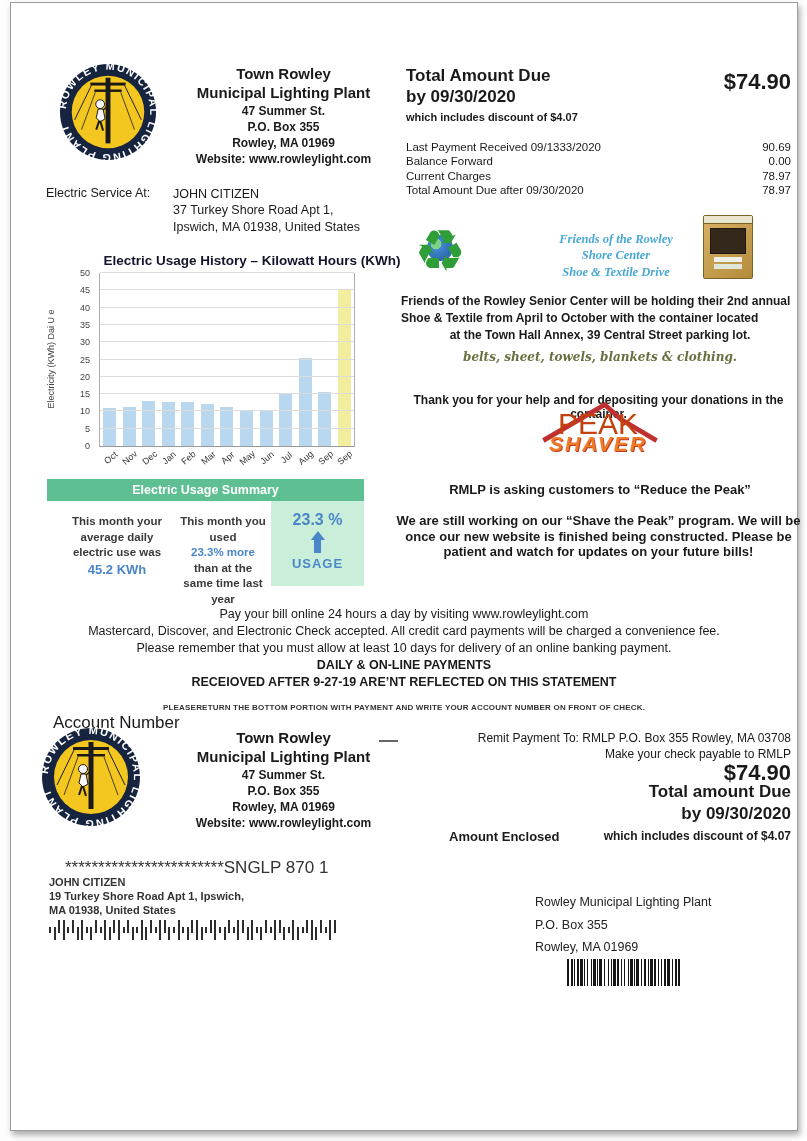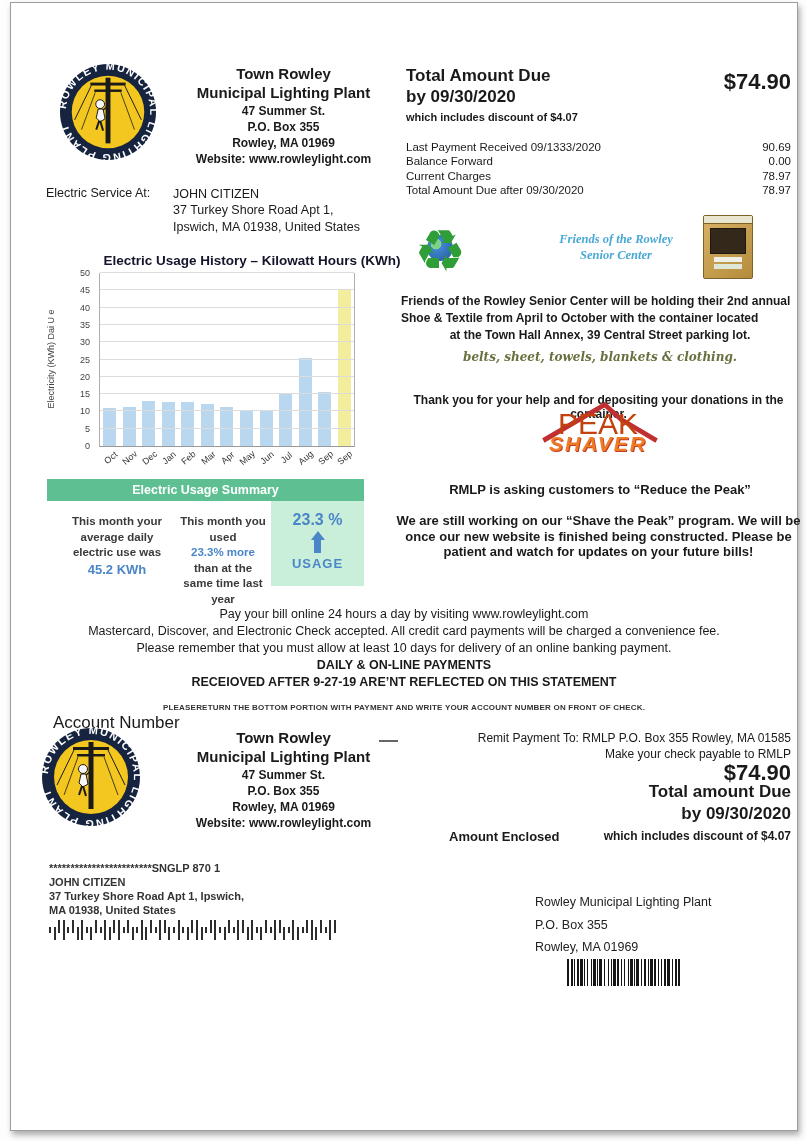--- a/index.html
+++ b/index.html
@@ -90,21 +90,21 @@
 
   
   .acct-label{font-size:17px;}
   .remit-block{font-size:12px;line-height:15.5px;}
   .remit-amt{font-size:22px;font-weight:bold;margin-top:3px;}
   .remit-total{font-size:17px;font-weight:bold;line-height:1.35;}
   .amt-enclosed{font-size:13px;font-weight:bold;}
   .remit-disc{font-size:12px;font-weight:bold;}
   .payee{font-size:12.5px;line-height:1.8;color:#222;}
   .mailing{font-size:11px;font-weight:600;color:#333;line-height:14px;}
-  .masked{font-size:11px;font-weight:bold;}
+  .masked{font-size:17px;font-weight:normal;margin-left:16px;}
   .dash-mark{width:19px;height:2px;background:#666;}
 
   
   .imb{height:20px;display:flex;align-items:flex-start;}
   .imb i{display:inline-block;width:2px;margin-right:2.6px;background:#2d2d2d;}
   .imb .f{height:20px;margin-top:0;}
   .imb .a{height:13px;margin-top:0;}
   .imb .d{height:13px;margin-top:7px;}
   .imb .t{height:6px;margin-top:7px;}
   .c39{height:27px;display:flex;align-items:stretch;}
@@ -295,21 +295,22 @@
       </div>
     </div>
   </div>
 
   <div class="abs recycle" style="left:398px;top:216px;width:62px;height:64px;">
     <div class="earth"></div>
     <div class="recycle-glyph">♻</div>
   </div>
   <div class="abs drive-title ctr" style="left:470px;top:228px;width:270px;font-family:Liberation Serif, serif;">
     <div>Friends of the Rowley</div>
-    <div>Senior Center</div>
+    <div>Shore Center</div>
+    <div>Shoe &amp; Textile Drive</div>
   </div>
   <div class="abs bin" style="left:692px;top:212px;width:48px;height:62px;">
     <div class="bin-top"></div>
     <div class="bin-slot"></div>
     <div class="bin-label"></div>
     <div class="bin-label2"></div>
   </div>
 
   <div class="abs drive-body" style="left:390px;top:290px;width:398px;">
     <div>Friends of the Rowley Senior Center will be holding their 2nd annual</div>
@@ -382,35 +383,35 @@
     <div class="org-name">Municipal Lighting Plant</div>
     <div class="org-addr">47 Summer St.</div>
     <div class="org-addr">P.O. Box 355</div>
     <div class="org-addr">Rowley, MA 01969</div>
     <div class="org-addr">Website: www.rowleylight.com</div>
   </div>
 
   <div class="abs dash-mark" style="left:368px;top:737px;"></div>
 
   <div class="abs remit-block rt" style="left:385px;top:728px;width:395px;">
-    <div>Remit Payment To: RMLP P.O. Box 355 Rowley, MA 01585</div>
+    <div>Remit Payment To: RMLP P.O. Box 355 Rowley, MA 03708</div>
     <div>Make your check payable to RMLP</div>
     <div class="remit-amt">$74.90</div>
     <div class="remit-total">Total amount Due</div>
     <div class="remit-total">by 09/30/2020</div>
     <div style="position:relative;margin-top:3px;">
       <span class="amt-enclosed abs" style="left:53px;top:0;">Amount Enclosed</span>
       <span class="remit-disc">which includes discount of $4.07</span>
     </div>
   </div>
 
   <div class="abs mailing" style="left:38px;top:858px;">
     <div class="masked">************************SNGLP 870 1</div>
     <div>JOHN CITIZEN</div>
-    <div>37 Turkey Shore Road Apt 1, Ipswich,</div>
+    <div>19 Turkey Shore Road Apt 1, Ipswich,</div>
     <div>MA 01938, United States</div>
     <div class="imb" style="margin-top:3px;">
         <i class="t"></i>
         <i class="d"></i>
         <i class="a"></i>
         <i class="f"></i>
         <i class="t"></i>
         <i class="a"></i>
         <i class="d"></i>
         <i class="f"></i>

